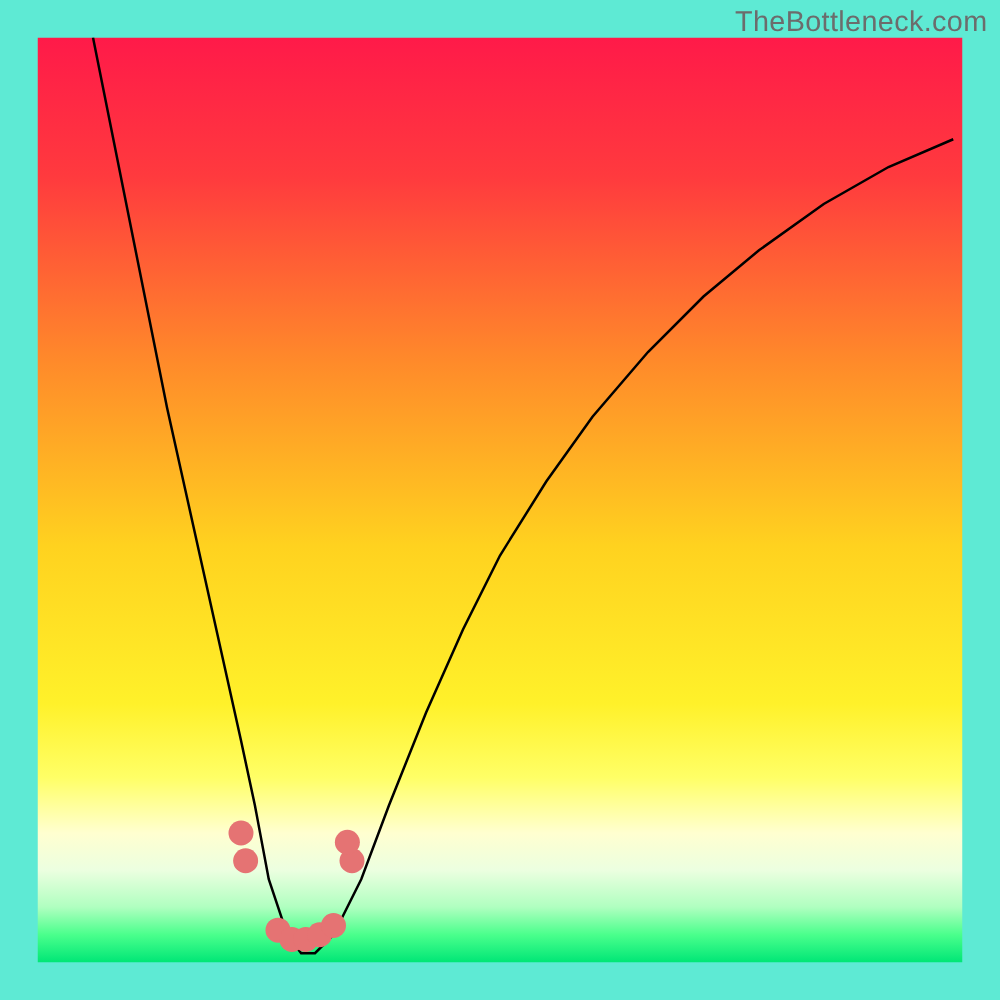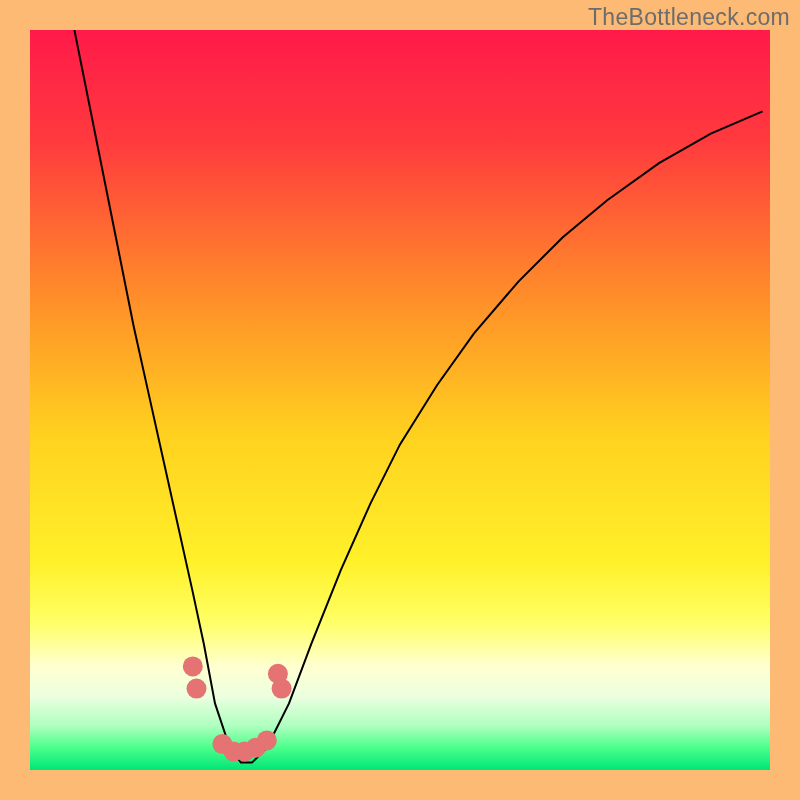--- a/index.html
+++ b/index.html
@@ -7,21 +7,21 @@
     padding: 0;
     width: 800px;
     height: 800px;
     background: #000;
     font-family: Arial, Helvetica, sans-serif;
   }
   .frame {
     position: relative;
     width: 800px;
     height: 800px;
-    background: #fdba74;
+    background: #5eead4;
   }
   .watermark {
     position: absolute;
     top: 4px;
     right: 10px;
     color: #6c6c6c;
     font-size: 23px;
     font-weight: 500;
     letter-spacing: 0.3px;
     z-index: 10;

